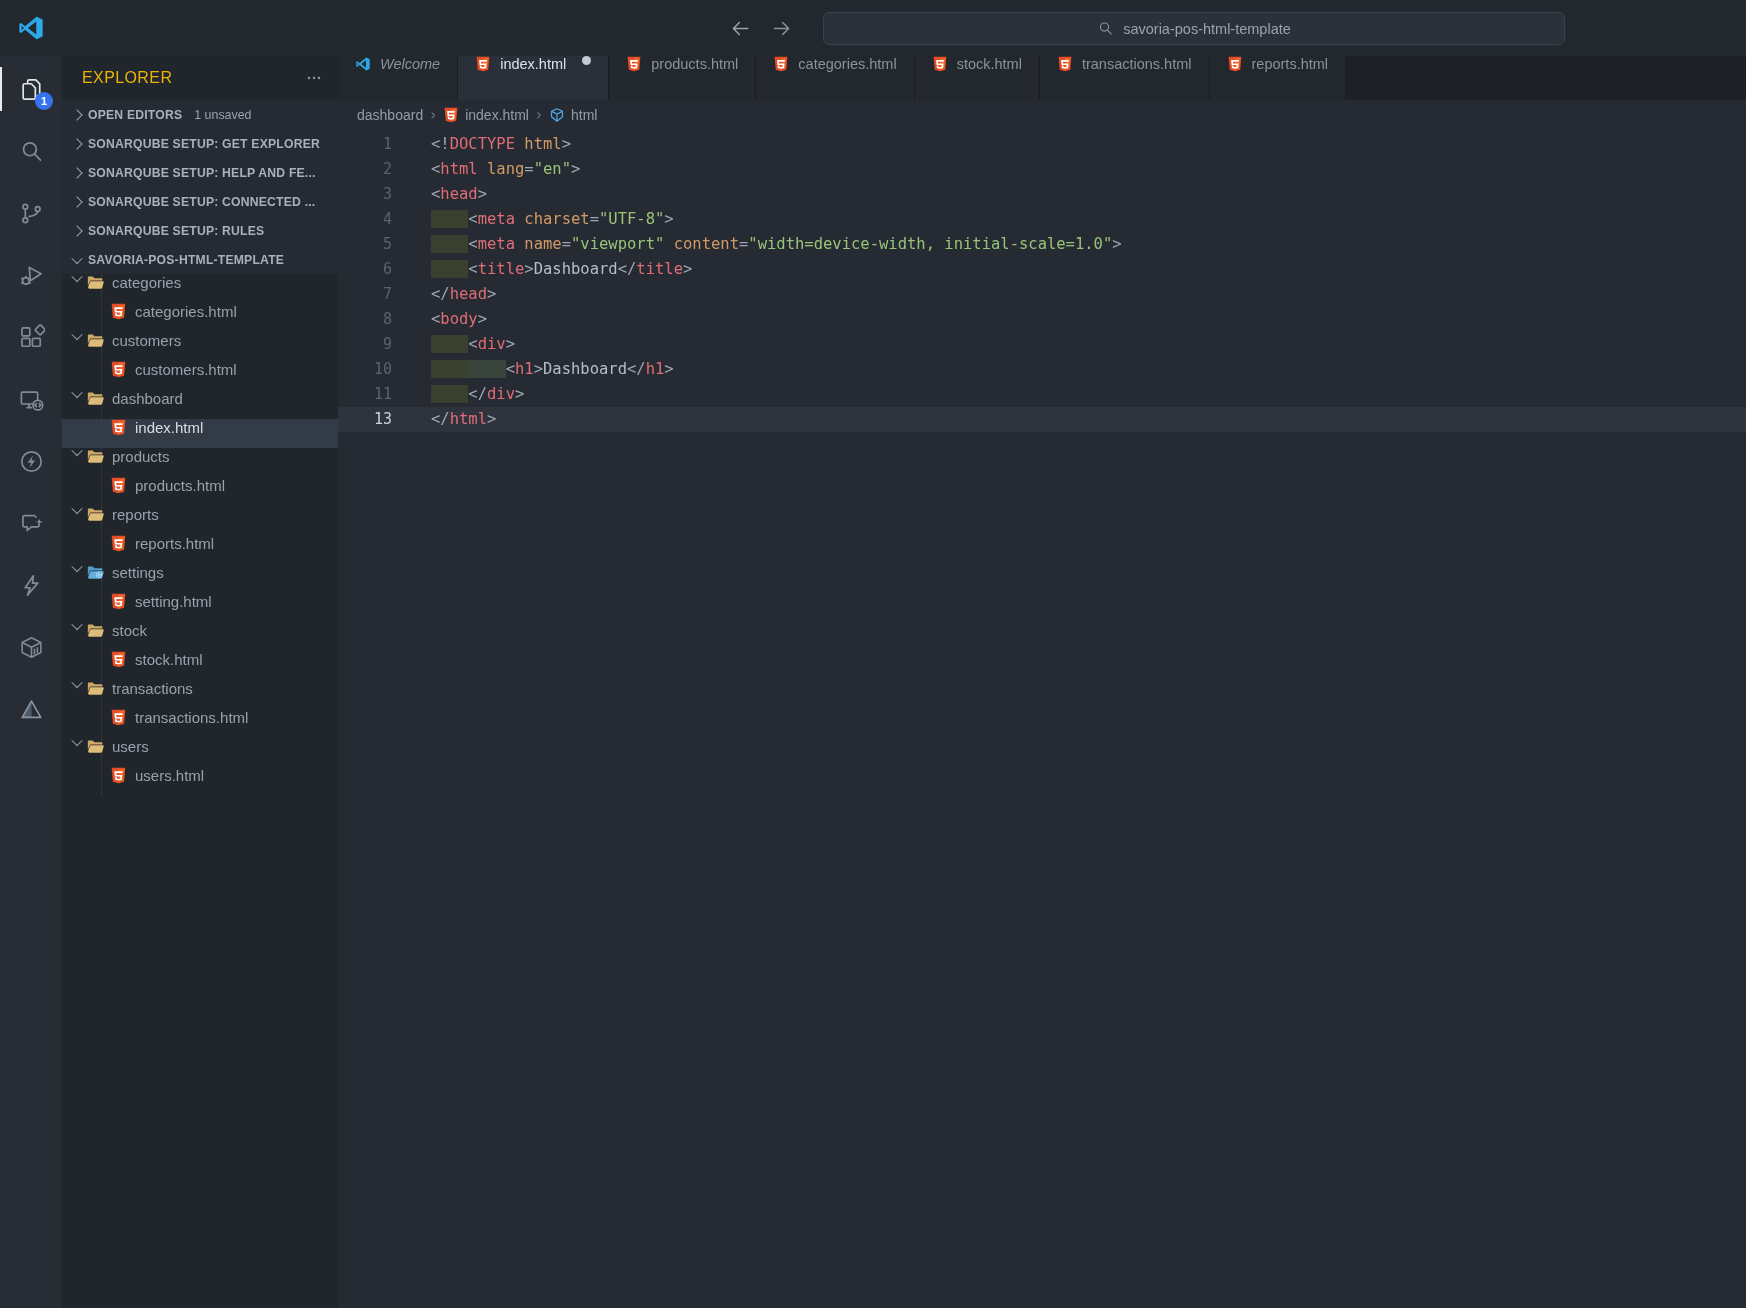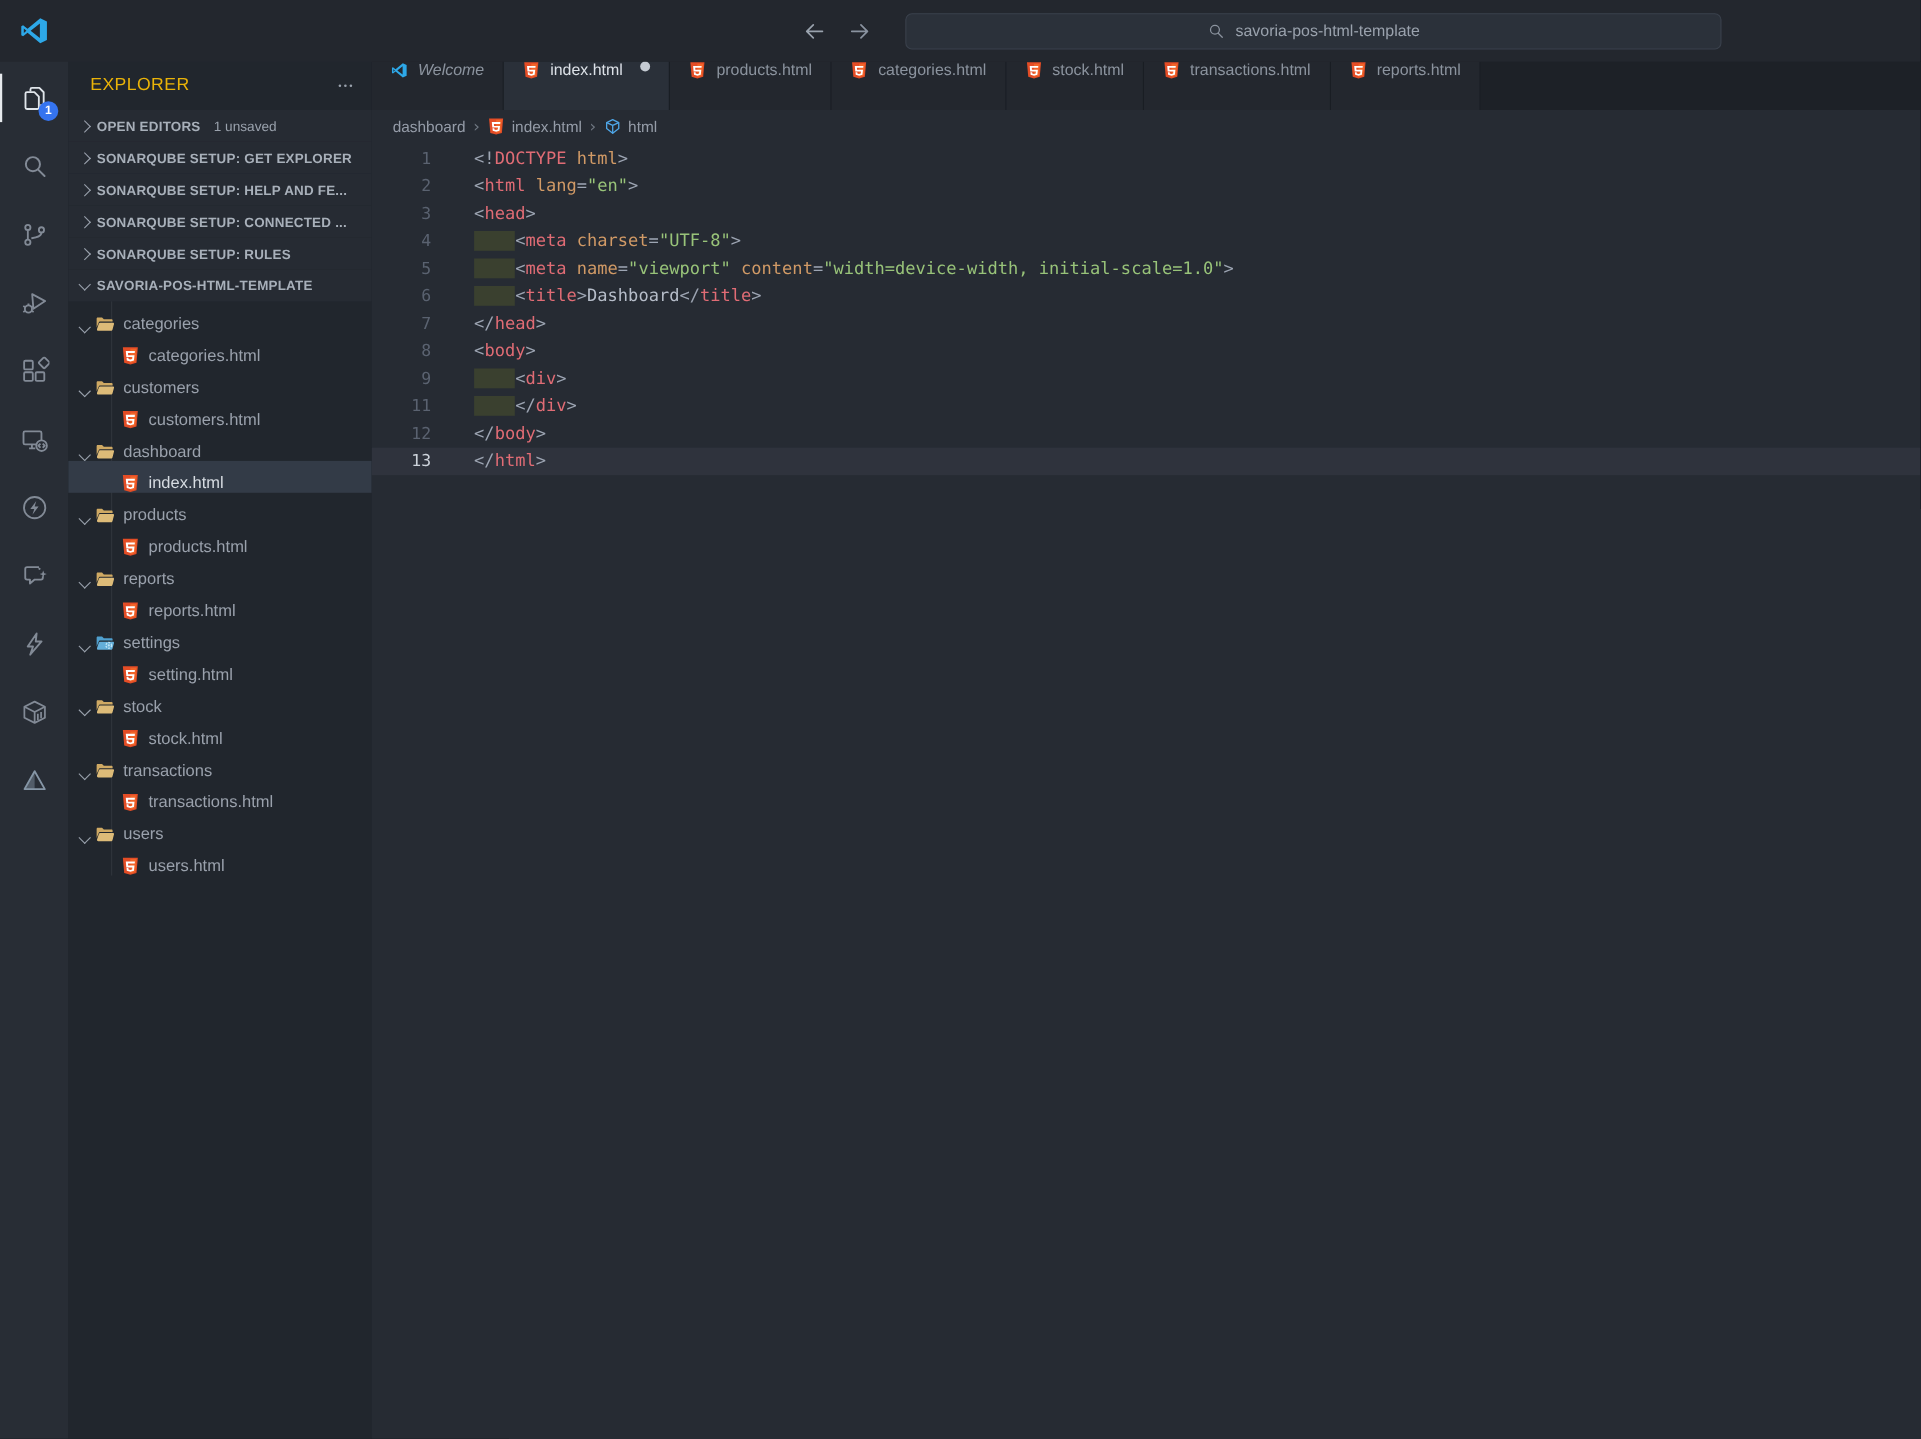--- a/index.html
+++ b/index.html
@@ -36,21 +36,21 @@
   .sb-grow{flex:1}
   .sb-more{color:#9aa2ad}.sb-more svg{width:20px;height:20px}
   .section-h{height:29px;display:flex;align-items:center;background:#262b33;color:#a8b0ba;font-size:12.2px;font-weight:700;
              letter-spacing:.2px;padding-left:5px;white-space:nowrap;overflow:hidden}
   .section-h .hbadge{font-weight:400;color:#9aa2ad;margin-left:12px;letter-spacing:0;font-size:12.4px}
   .chev{width:7px;height:7px;border-right:1.6px solid #99a1ac;border-bottom:1.6px solid #99a1ac;flex:none;margin:0 7px 0 6px}
   .chev.right{transform:rotate(-45deg)}
   .chev.down{transform:rotate(45deg) translate(-1px,-1px)}
   .tree{position:relative}
   .tree-guide{position:absolute;left:39px;top:0;bottom:0;width:1px;background:rgba(255,255,255,.07)}
-  .tree-row{position:relative;height:29px;display:flex;align-items:flex-end;color:#9aa1ac;font-size:15px}
+  .tree-row{position:relative;height:29px;display:flex;align-items:flex-start;color:#9aa1ac;font-size:15px}
   .tree-row .chev{margin:0 6px 0 0}
   .tree-row.folder{padding-left:11px}
   .tree-row.file{padding-left:48px}
   .tree-row.selected{background:#333b47;color:#d7dce2}
   .ticon{flex:none;margin-right:8px}.ticon svg{width:17px;height:17px}
 
   
   .editor{position:absolute;left:338px;top:56px;right:0;bottom:0;background:#262b33}
   .tabbar{height:44px;background:#1d2127;display:flex}
   .tab{display:flex;align-items:flex-start;gap:9px;padding:0 17px;background:#23272e;border-right:1px solid #191d23;
@@ -544,26 +544,26 @@
         </div>
         <div class="cl">
           <span class="ln">8</span>
           <span class="lc"><span class="pun">&lt;</span><span class="tag">body</span><span class="pun">&gt;</span></span>
         </div>
         <div class="cl">
           <span class="ln">9</span>
           <span class="lc"><span class="ind l0">    </span><span class="pun">&lt;</span><span class="tag">div</span><span class="pun">&gt;</span></span>
         </div>
         <div class="cl">
+          <span class="ln">10</span>
+          <span class="lc"><span class="ind l0">    </span><span class="ind l1">    </span><span class="pun">&lt;</span><span class="tag">h1</span><span class="pun">&gt;</span><span class="txt">Dashboard</span><span class="pun">&lt;/</span><span class="tag">h1</span><span class="pun">&gt;</span></span>
+        </div>
+        <div class="cl">
           <span class="ln">11</span>
           <span class="lc"><span class="ind l0">    </span><span class="pun">&lt;/</span><span class="tag">div</span><span class="pun">&gt;</span></span>
-        </div>
-        <div class="cl">
-          <span class="ln">12</span>
-          <span class="lc"><span class="pun">&lt;/</span><span class="tag">body</span><span class="pun">&gt;</span></span>
         </div>
         <div class="cl cur">
           <span class="ln">13</span>
           <span class="lc"><span class="pun">&lt;/</span><span class="tag">html</span><span class="pun">&gt;</span></span>
         </div>
       </div>
   </main>
 
 </div>
 

